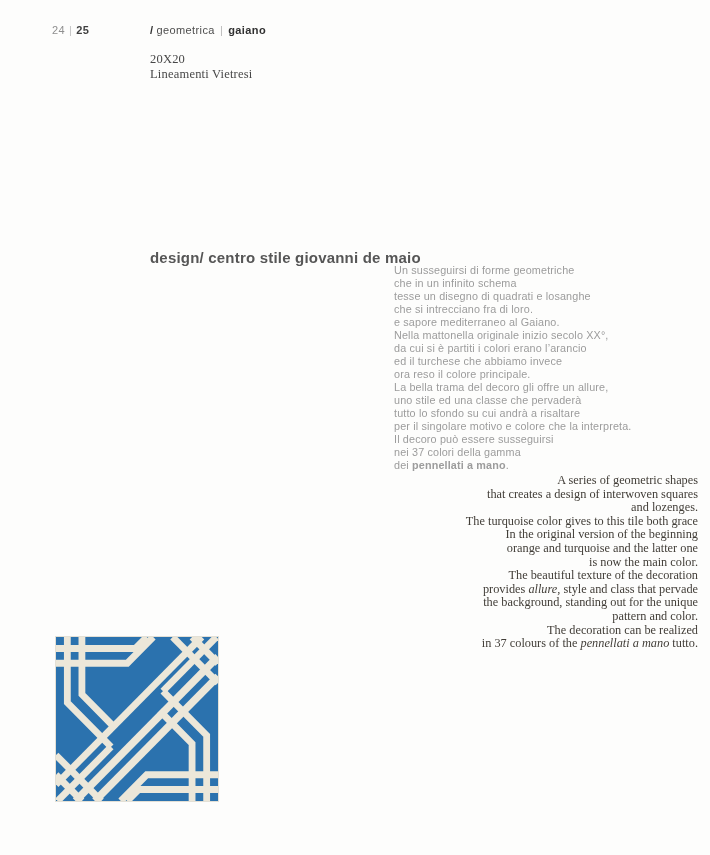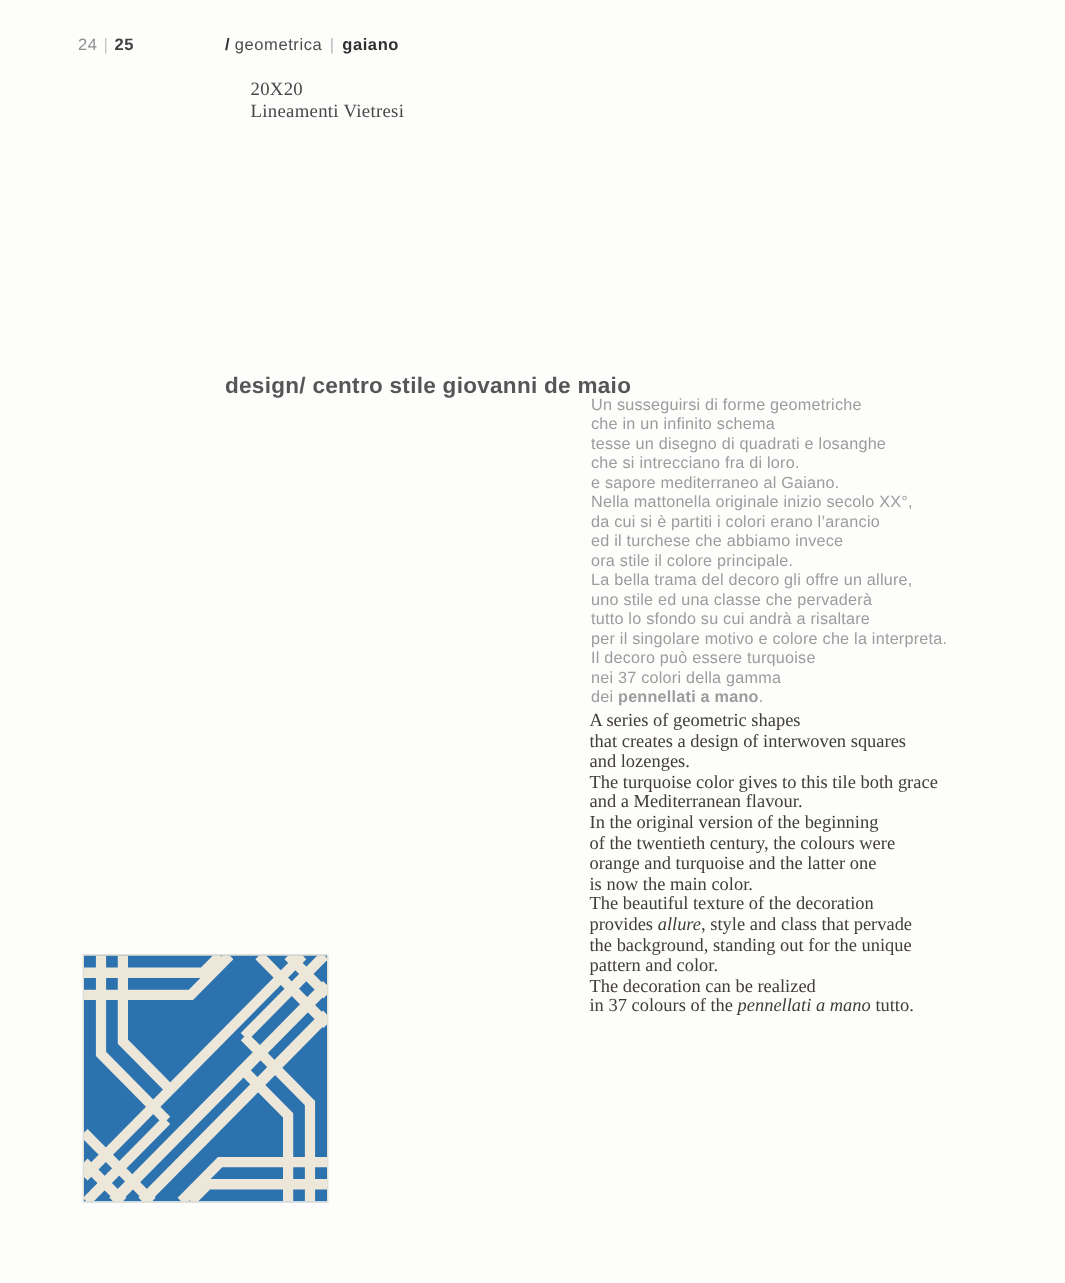--- a/index.html
+++ b/index.html
@@ -16,33 +16,33 @@
   .pagenums{left:52px;top:24px;font-size:11px;letter-spacing:.4px;color:#8f8f8f;}
   .pagenums .sep{color:#c2c2c2;margin:0 4px;font-weight:300;}
   .pagenums .strong{color:#3f3f3f;font-weight:bold;margin-top:26px;}
 
   .headtitle{left:150px;top:24px;font-size:11px;letter-spacing:.4px;color:#4d4d4d;}
   .headtitle .slash{font-weight:bold;color:#303030;margin-right:3px;}
   .headtitle .sep{color:#b8b8b8;margin:0 5px;font-weight:300;}
   .headtitle .strong{font-weight:bold;color:#303030;}
 
   .format{left:150px;top:52px;font-family:"Liberation Serif",serif;
-          font-size:12.5px;line-height:14.5px;color:#474747;letter-spacing:.2px;margin-left:17px;}
+          font-size:12.5px;line-height:14.5px;color:#474747;letter-spacing:.2px;}
 
   .design{left:150px;top:249px;font-size:15px;font-weight:bold;
           color:var(--heading-dark,#565656);letter-spacing:.2px;}
 
   
   .it-text{left:394px;top:264px;width:300px;
            font-size:10.8px;line-height:13px;
            color:var(--italian-text,#9c9c9c);letter-spacing:.15px;}
   .en-text{left:393px;top:474px;width:305px;
            font-family:"Liberation Serif",serif;
            font-size:12.3px;line-height:13.6px;
-           color:var(--english-text,#413d37);}
+           color:var(--english-text,#413d37);text-align:right;}
   .tline{white-space:nowrap;}
 
   
   .tile{left:56px;top:637px;width:162px;height:164px;
         box-shadow:0 0 0 1px #e3e0d6;}
   .tile svg{display:block;width:100%;height:100%;}
   .t-bg{fill:var(--tile-blue,#2b72ae);}
   .t-st path{stroke:var(--tile-stripe,#ece7d9);fill:none;stroke-linecap:butt;stroke-linejoin:miter;}
   .t-st .w1 path, path.w1{stroke-width:4.6;}
   .t-st .w2 path, path.w2{stroke-width:4.2;}
@@ -69,38 +69,36 @@
 
   <div class="abs it-text">
       <div class="tline"><span>Un susseguirsi di forme geometriche</span></div>
       <div class="tline"><span>che in un infinito schema</span></div>
       <div class="tline"><span>tesse un disegno di quadrati e losanghe</span></div>
       <div class="tline"><span>che si intrecciano fra di loro.</span></div>
       <div class="tline"><span>e sapore mediterraneo al Gaiano.</span></div>
       <div class="tline"><span>Nella mattonella originale inizio secolo XX°,</span></div>
       <div class="tline"><span>da cui si è partiti i colori erano l’arancio</span></div>
       <div class="tline"><span>ed il turchese che abbiamo invece</span></div>
-      <div class="tline"><span>ora stile il colore principale.</span></div>
+      <div class="tline"><span>ora reso il colore principale.</span></div>
       <div class="tline"><span>La bella trama del decoro gli offre un allure,</span></div>
       <div class="tline"><span>uno stile ed una classe che pervaderà</span></div>
       <div class="tline"><span>tutto lo sfondo su cui andrà a risaltare</span></div>
       <div class="tline"><span>per il singolare motivo e colore che la interpreta.</span></div>
-      <div class="tline"><span>Il decoro può essere turquoise</span></div>
+      <div class="tline"><span>Il decoro può essere susseguirsi</span></div>
       <div class="tline"><span>nei 37 colori della gamma</span></div>
       <div class="tline"><span>dei </span><span style="font-weight: bold;">pennellati a mano</span><span>.</span></div>
     </div>
 
   <div class="abs en-text">
       <div class="tline"><span>A series of geometric shapes</span></div>
       <div class="tline"><span>that creates a design of interwoven squares</span></div>
       <div class="tline"><span>and lozenges.</span></div>
       <div class="tline"><span>The turquoise color gives to this tile both grace</span></div>
-      <div class="tline"><span>and a Mediterranean flavour.</span></div>
       <div class="tline"><span>In the original version of the beginning</span></div>
-      <div class="tline"><span>of the twentieth century, the colours were</span></div>
       <div class="tline"><span>orange and turquoise and the latter one</span></div>
       <div class="tline"><span>is now the main color.</span></div>
       <div class="tline"><span>The beautiful texture of the decoration</span></div>
       <div class="tline"><span>provides </span><span style="font-style: italic;">allure</span><span>, style and class that pervade</span></div>
       <div class="tline"><span>the background, standing out for the unique</span></div>
       <div class="tline"><span>pattern and color.</span></div>
       <div class="tline"><span>The decoration can be realized</span></div>
       <div class="tline"><span>in 37 colours of the </span><span style="font-style: italic;">pennellati a mano</span><span> tutto.</span></div>
     </div>
 

